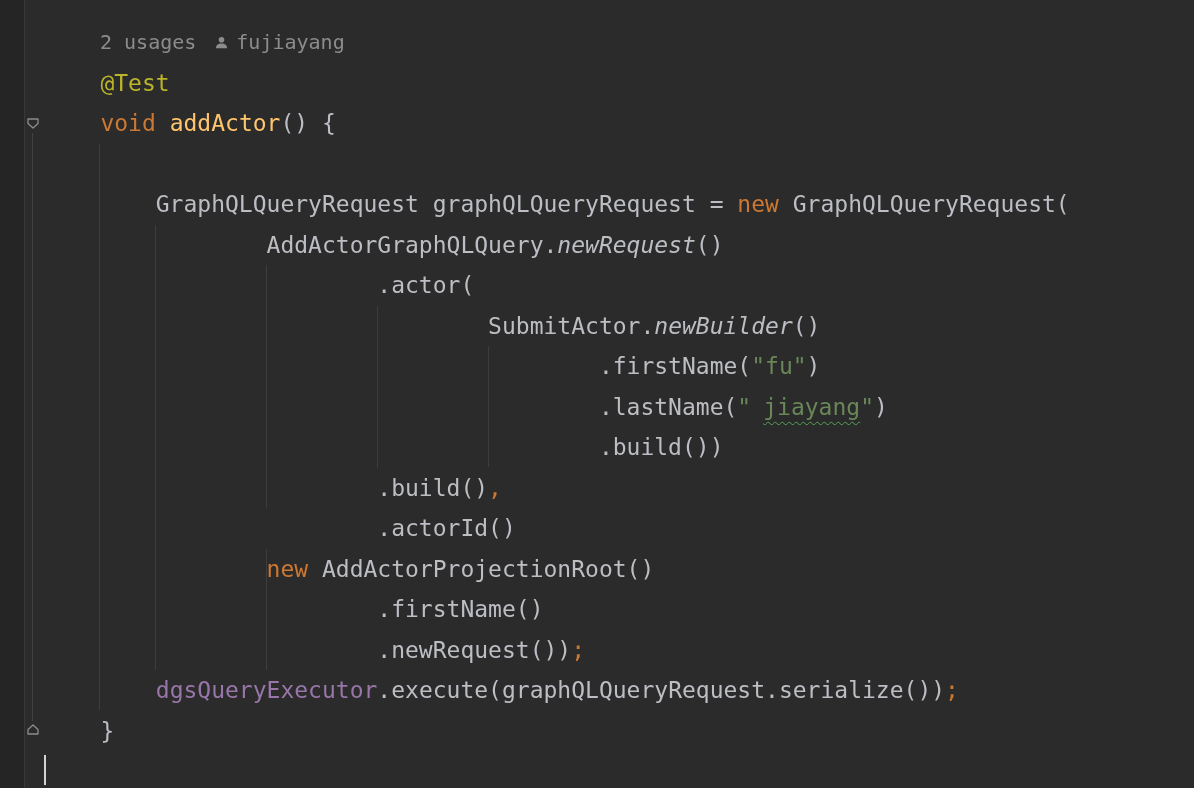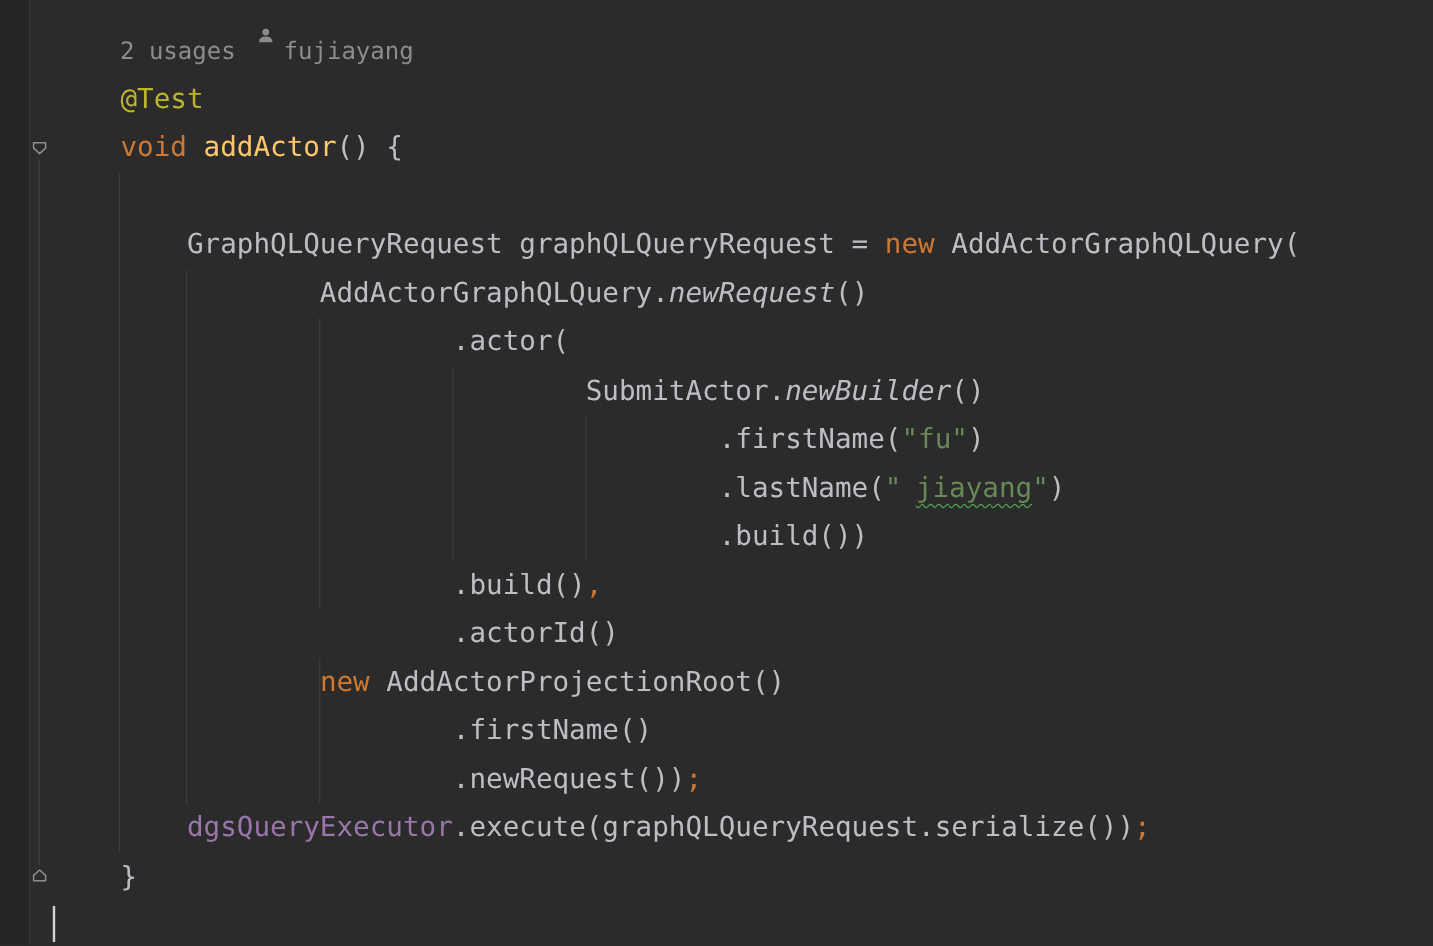--- a/index.html
+++ b/index.html
@@ -13,21 +13,21 @@
   .strip{position:absolute;left:0;top:0;width:24px;height:100%;background:var(--gutter);border-right:1px solid var(--stripline);}
   .fold-connector{position:absolute;left:32px;top:133px;width:1px;height:588px;background:#414141;}
   .fold-icon{position:absolute;left:25px;width:16px;height:16px;}
   .fold-top{top:115px;}
   .fold-bottom{top:722px;}
   .guide{position:absolute;width:1px;background:var(--guide);}
   #code{position:absolute;left:45px;top:22px;right:0;}
   .code-line{height:40.5px;line-height:40.5px;font-size:23px;white-space:pre;color:var(--fg);}
   .inlay-line{display:flex;align-items:center;padding-left:55px;}
   .hint{color:var(--hint);font-size:20px;white-space:pre;}
-  .author-hint{display:inline-flex;align-items:flex-start;gap:7px;margin-left:18px;}
+  .author-hint{display:inline-flex;align-items:center;gap:7px;margin-left:18px;}
   .caret{position:absolute;left:44px;top:755px;width:2px;height:30px;background:var(--caret);}
   .tk-p{color:var(--fg);}
   .tk-k{color:var(--kw);}
   .tk-a{color:var(--ann);}
   .tk-m{color:var(--mth);}
   .tk-s{color:var(--str);}
   .tk-f{color:var(--fld);margin-top:25px;}
   .tk-o{color:var(--kw);}
   .tk-i{color:var(--fg);font-style:italic;margin-top:12px;}
   .tk-w{color:var(--str);text-decoration-line:underline;text-decoration-style:wavy;text-decoration-color:var(--typo);text-decoration-thickness:1px;text-underline-offset:6px;margin-left:12px;}
@@ -63,21 +63,21 @@
           <circle cx="8" cy="5" r="3" fill="#8c8c8c"></circle>
           <path d="M2,14 Q2,9 8,9 Q14,9 14,14 Z" fill="#8c8c8c"></path>
         </svg>
         <span>fujiayang</span>
       </span>
     </div>
     <div id="code-lines">
         <div class="code-line"><span class="tk-p">    </span><span class="tk-a">@Test</span></div>
         <div class="code-line"><span class="tk-p">    </span><span class="tk-k">void</span><span class="tk-p"> </span><span class="tk-m">addActor</span><span class="tk-p">() {</span></div>
         <div class="code-line"></div>
-        <div class="code-line"><span class="tk-p">        GraphQLQueryRequest graphQLQueryRequest = </span><span class="tk-k">new</span><span class="tk-p"> AddActorGraphQLQuery(</span></div>
+        <div class="code-line"><span class="tk-p">        GraphQLQueryRequest graphQLQueryRequest = </span><span class="tk-k">new</span><span class="tk-p"> GraphQLQueryRequest(</span></div>
         <div class="code-line"><span class="tk-p">                AddActorGraphQLQuery.</span><span class="tk-i">newRequest</span><span class="tk-p">()</span></div>
         <div class="code-line"><span class="tk-p">                        .actor(</span></div>
         <div class="code-line"><span class="tk-p">                                SubmitActor.</span><span class="tk-i">newBuilder</span><span class="tk-p">()</span></div>
         <div class="code-line"><span class="tk-p">                                        .firstName(</span><span class="tk-s">"fu"</span><span class="tk-p">)</span></div>
         <div class="code-line"><span class="tk-p">                                        .lastName(</span><span class="tk-s">"</span><span class="tk-w">jiayang</span><span class="tk-s">"</span><span class="tk-p">)</span></div>
         <div class="code-line"><span class="tk-p">                                        .build())</span></div>
         <div class="code-line"><span class="tk-p">                        .build()</span><span class="tk-o">,</span></div>
         <div class="code-line"><span class="tk-p">                        .actorId()</span></div>
         <div class="code-line"><span class="tk-p">                </span><span class="tk-k">new</span><span class="tk-p"> AddActorProjectionRoot()</span></div>
         <div class="code-line"><span class="tk-p">                        .firstName()</span></div>

